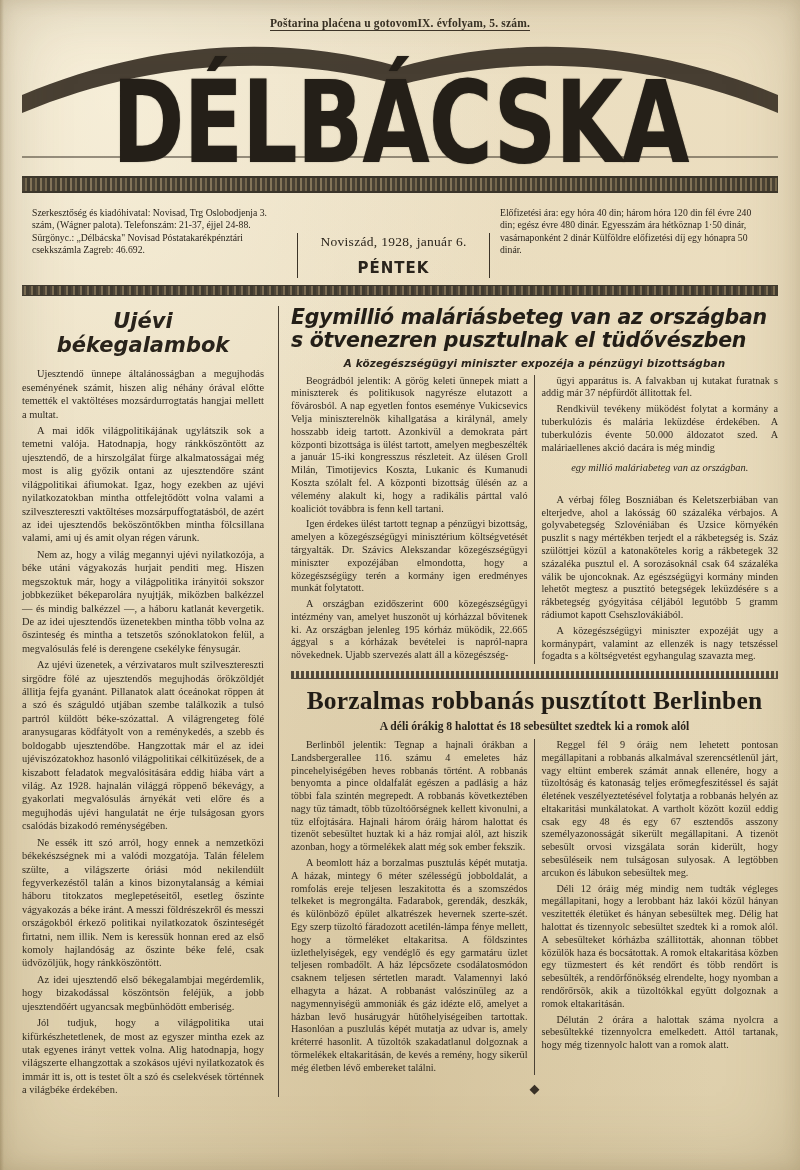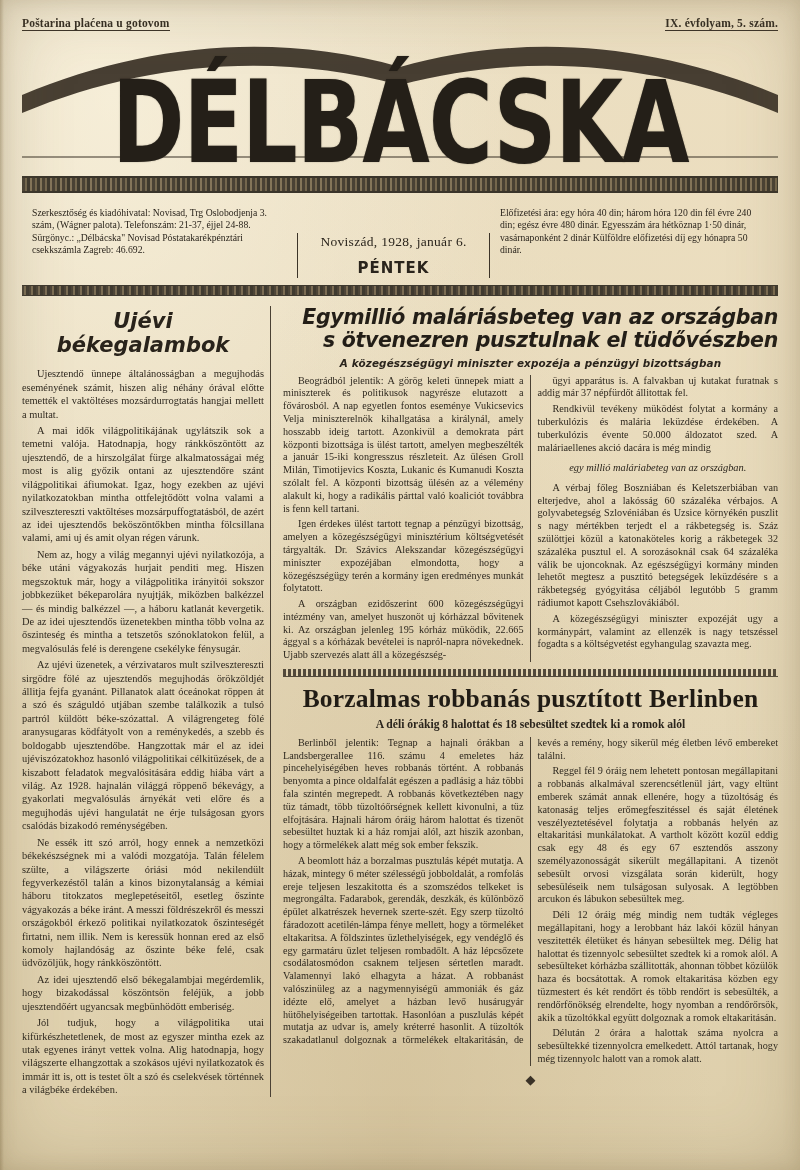--- a/index.html
+++ b/index.html
@@ -23,21 +23,21 @@
   }
   .vignette{
     position:absolute;inset:0;
     box-shadow: inset 0 0 70px rgba(120,100,62,.28), inset 0 0 18px rgba(120,100,62,.2);
     pointer-events:none;
   }
   .page{position:absolute;inset:0;padding:0 22px;box-sizing:border-box;}
 
   
   .topline{
-    display:flex;justify-content:space-between;align-items:flex-start;
+    display:flex;justify-content:center;align-items:flex-start;
     padding-top:17px;
   }
   .topline span{
     font-size:11.5px;font-weight:bold;letter-spacing:.2px;
     border-bottom:1.4px solid #3a3228;padding-bottom:1px;
     color:#332c22;
   }
 
   
   .masthead{
@@ -83,35 +83,35 @@
   .col-mid{
     flex:1;text-align:center;border-left:1.6px solid #3c3428;border-right:1.6px solid #3c3428;
     display:flex;flex-direction:column;justify-content:center;gap:9px;margin-top:26px;
   }
   .col-right{width:268px;}
   .col-mid .date{font-size:13.5px;letter-spacing:.3px;}
   .col-mid .day{font-family:"DejaVu Sans",sans-serif;font-weight:bold;font-size:15px;letter-spacing:1px;}
 
   
   .content{display:flex;margin-top:10px;}
-  .colA{width:242px;padding-right:6px;border-right:1.3px solid #4a4134;}
+  .colA{width:242px;padding-right:14px;border-right:1.3px solid #4a4134;}
   .colBC{flex:1;padding-left:12px;}
 
   .hl-left{
     font-family:"DejaVu Sans",sans-serif;
     font-style:italic;font-weight:bold;
     font-size:21px;line-height:1.14;text-align:center;
     margin:4px 0 9px 0;color:#29231b;
   }
 
   .art-head{
     font-family:"DejaVu Sans",sans-serif;
     font-style:italic;font-weight:bold;
     font-size:20.5px;line-height:1.1;letter-spacing:-.3px;
-    text-align:right;color:#231e17;
+    text-align:left;color:#231e17;
   }
   .art-sub{
     font-family:"DejaVu Sans",sans-serif;
     font-style:italic;font-weight:bold;font-size:10.4px;
     text-align:center;margin:5px 0 6px 0;letter-spacing:.15px;
   }
   .art-head2{
     font-family:"Liberation Serif",serif;
     font-weight:bold;font-size:25.5px;line-height:1.05;
     text-align:center;color:#211c15;letter-spacing:.2px;
@@ -125,21 +125,21 @@
   .threecol{column-count:2;column-gap:14px;column-rule:1.3px solid #4a4134;}
 
   p.body{
     margin:0 0 0 0;
     font-size:10.2px;line-height:1.255;
     text-align:justify;text-indent:15px;
     hyphens:auto;color:#2e281f;
   }
   p.body + p.body{margin-top:3px;}
   p.quote{
-    margin:7px 0 7px 0;font-style:italic;font-size:10.4px;
+    margin:7px 0 19px 0;font-style:italic;font-size:10.4px;
     text-align:center;line-height:1.3;text-indent:0;
   }
   .colA p.body{font-size:10.4px;line-height:1.29;}
 
   .rule-wavy{
     height:7px;margin:7px 0 9px 0;
     background:
       repeating-linear-gradient(90deg,#3a3227 0 3px,transparent 3px 5px);
     border-bottom:1.6px solid #3a3227;
     opacity:.85;

